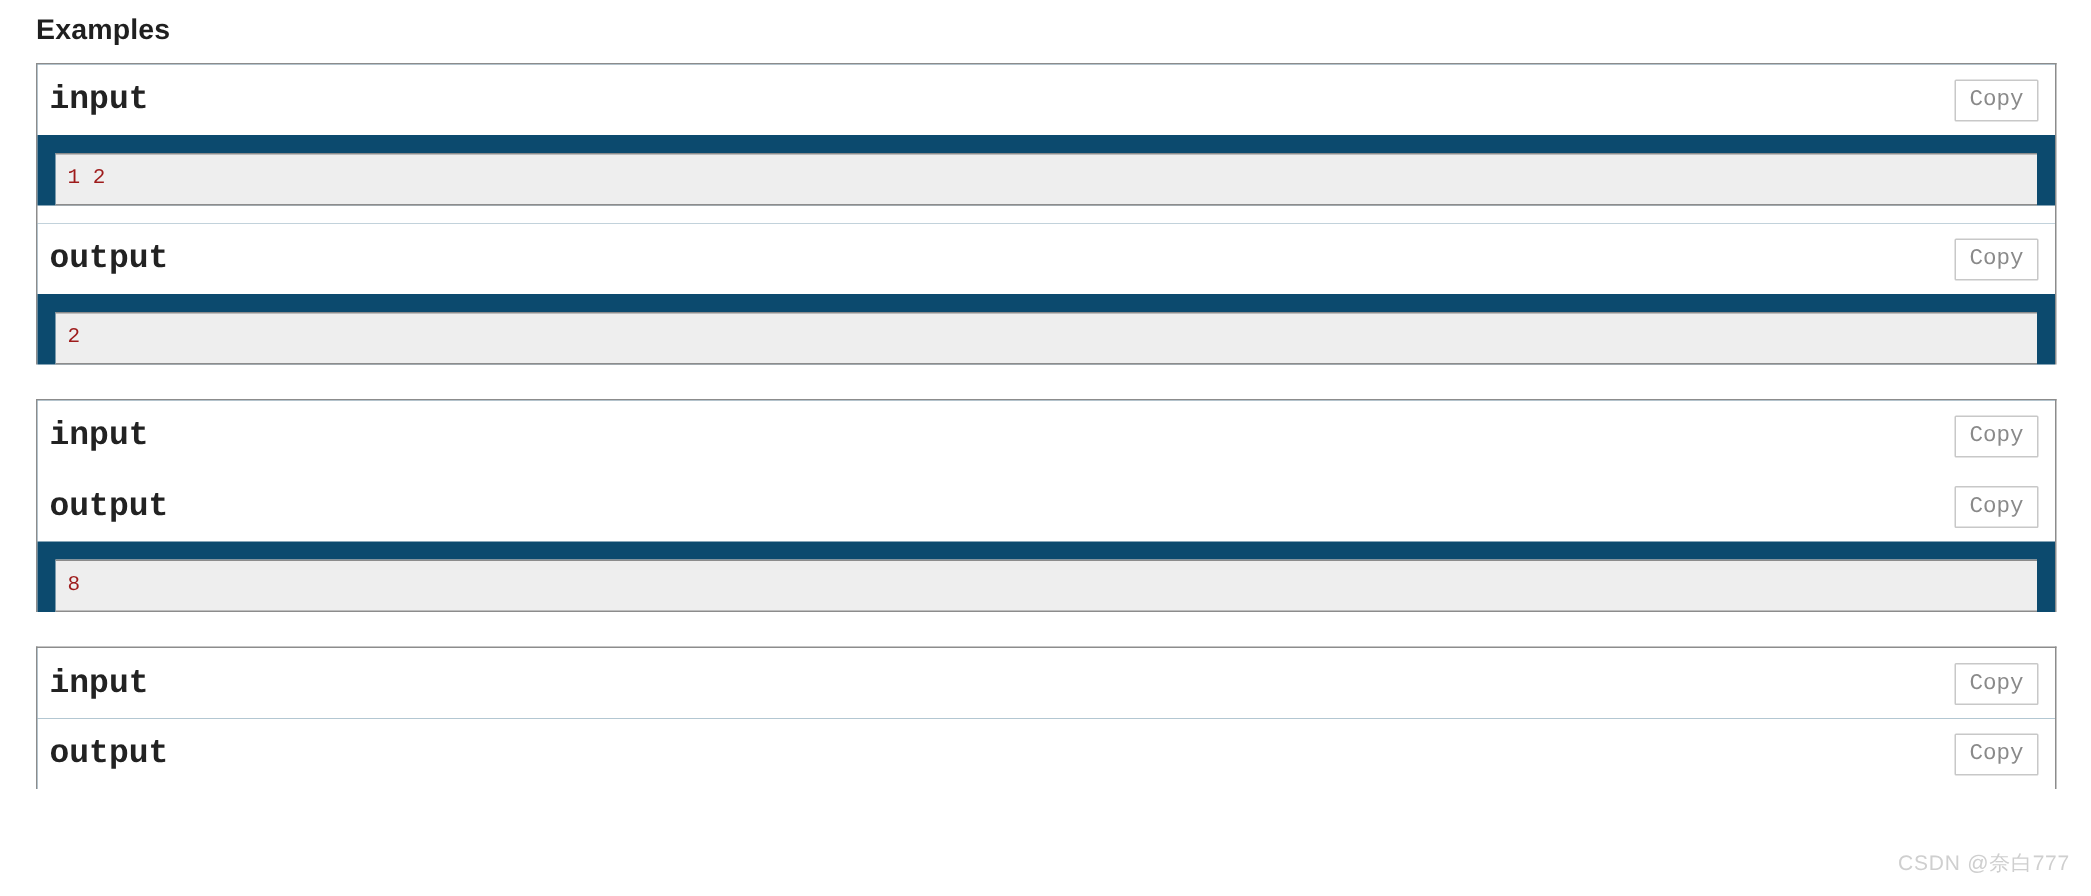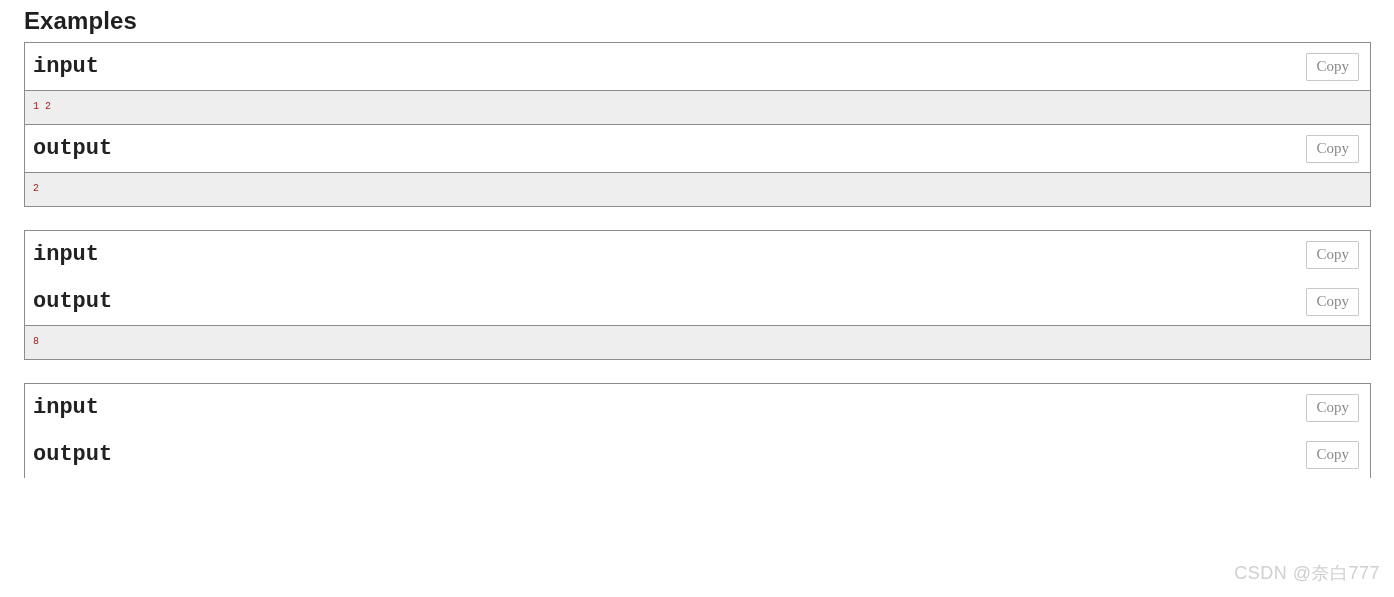--- a/index.html
+++ b/index.html
@@ -20,21 +20,21 @@
     width: 1394px;
     height: 597px;
     box-sizing: border-box;
   }
 
   .section-title {
     position: absolute;
     left: 24px;
     top: 10px;
     font-family: "Liberation Sans", sans-serif;
-    font-size: 24px;
+    font-size: 19px;
     font-weight: bold;
     color: #1f1f1f;
     letter-spacing: 0.1px;
     line-height: 22px;
   }
 
   .examples {
     position: absolute;
     left: 24px;
     top: 42px;
@@ -68,49 +68,49 @@
   }
 
   .copy-btn {
     position: absolute;
     right: 11px;
     top: 50%;
     transform: translateY(-50%);
     border: 1px solid #c8c8c8;
     background: #ffffff;
     color: #8a8a8a;
-    font-family: Liberation Serif, serif;
+    font-family: Liberation Mono, monospace;
     font-size: 15px;
     line-height: 1;
     padding: 5px 9px 6px 9px;
     border-radius: 1px;
     cursor: pointer;
   }
 
   .io-pre {
-    margin: 0;
+    margin: 12px;
     background: #eeeeee;
     border-top: 1px solid #8c8c8c;
     border-bottom: 1px solid #8c8c8c;
     padding: 7px 0 8px 8px;
     font-family: "Liberation Mono", "DejaVu Sans Mono", monospace;
-    font-size: 10px;
+    font-size: 14px;
     line-height: 18px;
     color: #9e1b1b;
     white-space: pre;
     min-height: 18px;
     box-sizing: content-box;
   }
 
   .watermark {
     position: absolute;
     right: 14px;
     bottom: 12px;
     font-family: "Liberation Sans", sans-serif;
-    font-size: 18px;
+    font-size: 14px;
     color: #cfcfcf;
     letter-spacing: 0.5px;
     white-space: nowrap;
     pointer-events: none;
   }
 </style>
 </head>
 <body>
 
 <div id="page">

